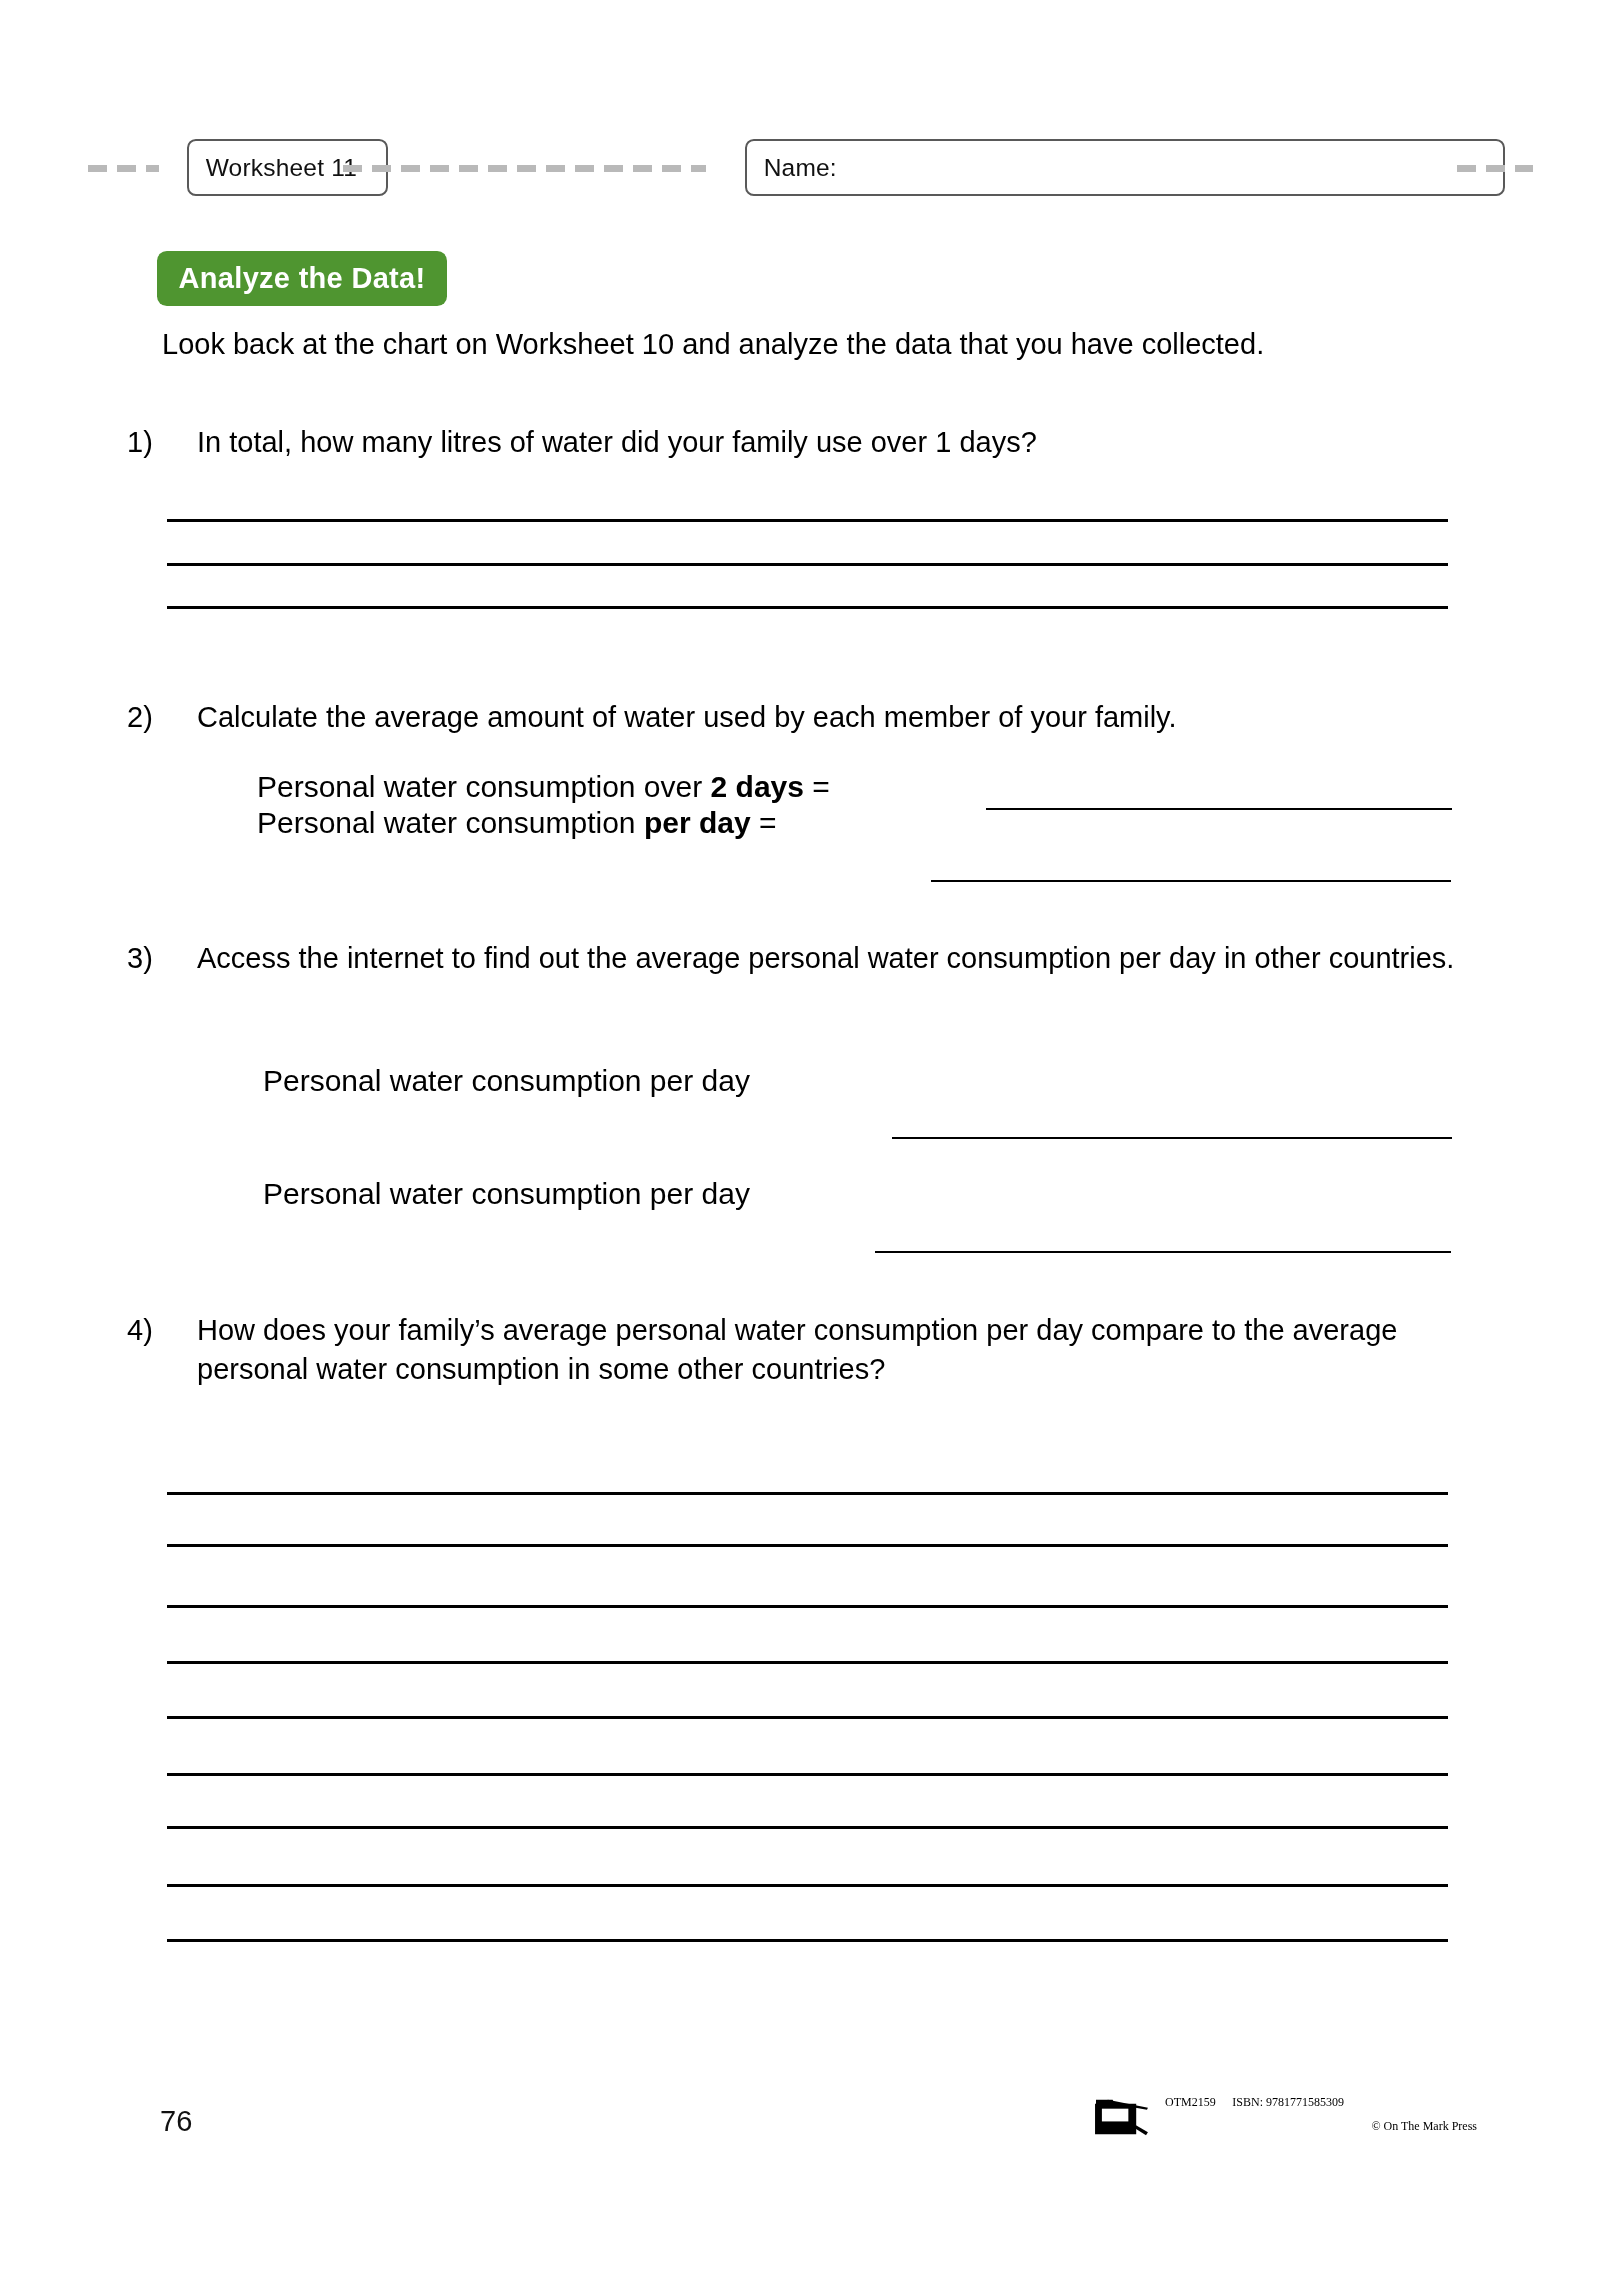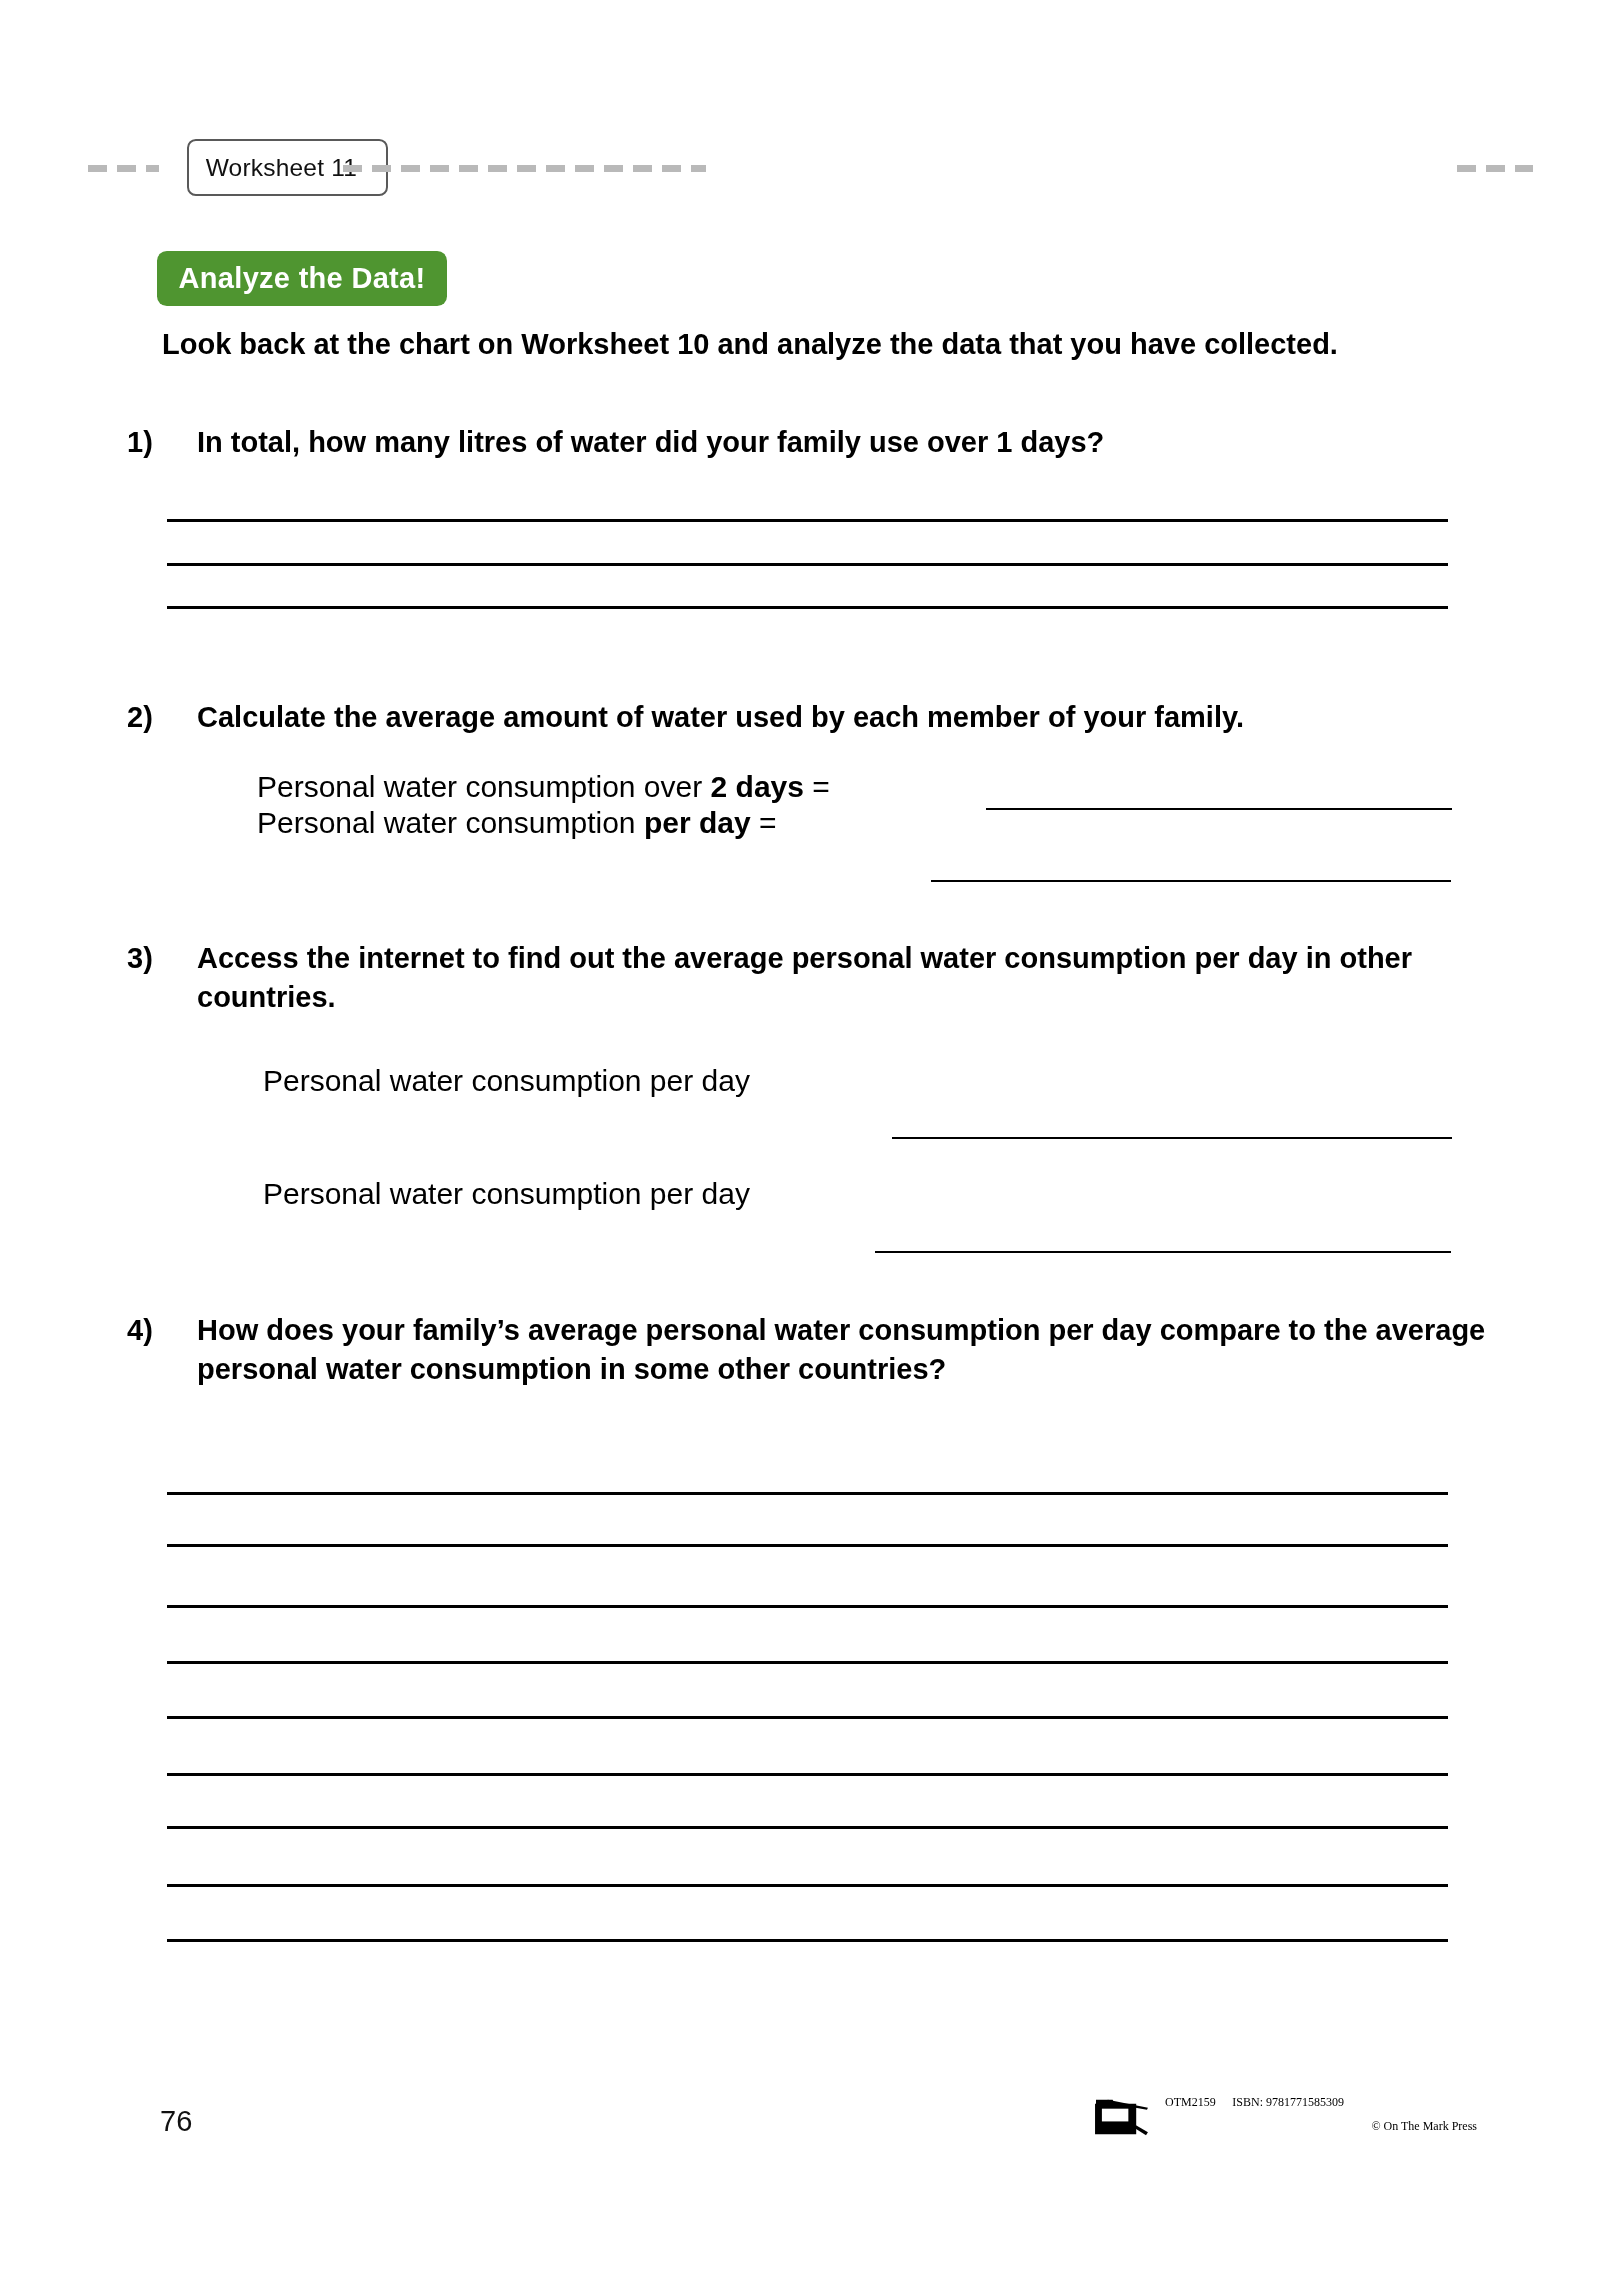--- a/index.html
+++ b/index.html
@@ -89,21 +89,21 @@
     font-weight: bold;
     letter-spacing: 0.3px;
   }
 
   
   .body-text {
     position: absolute;
     font-size: 29px;
     line-height: 39px;
     color: #000;
-    font-weight: 700;
+    font-weight: 400;
   }
   .intro {
     left: 162px;
     top: 325px;
     width: 1294px;
   }
   .q1 {
     left: 162px;
     top: 423px;
     width: 1294px;
@@ -208,20 +208,23 @@
 </style>
 </head>
 <body>
 
 <div class="header-row">
   <div class="dash-seg dash-left"></div>
   <div class="tag-box tag-worksheet">
     <span class="tag-text">Worksheet 11</span>
   </div>
   <div class="dash-seg dash-mid"></div>
+  <div class="tag-box tag-name">
+    <span class="tag-text">Name:</span>
+  </div>
   <div class="dash-seg dash-right"></div>
 </div>
 
 <div class="badge">
   <span class="badge-text">Analyze the Data!</span>
 </div>
 
 <div class="body-text intro">Look back at the chart on Worksheet 10 and analyze the data that you have collected.</div>
 
 <div class="body-text q1 q-hang">

